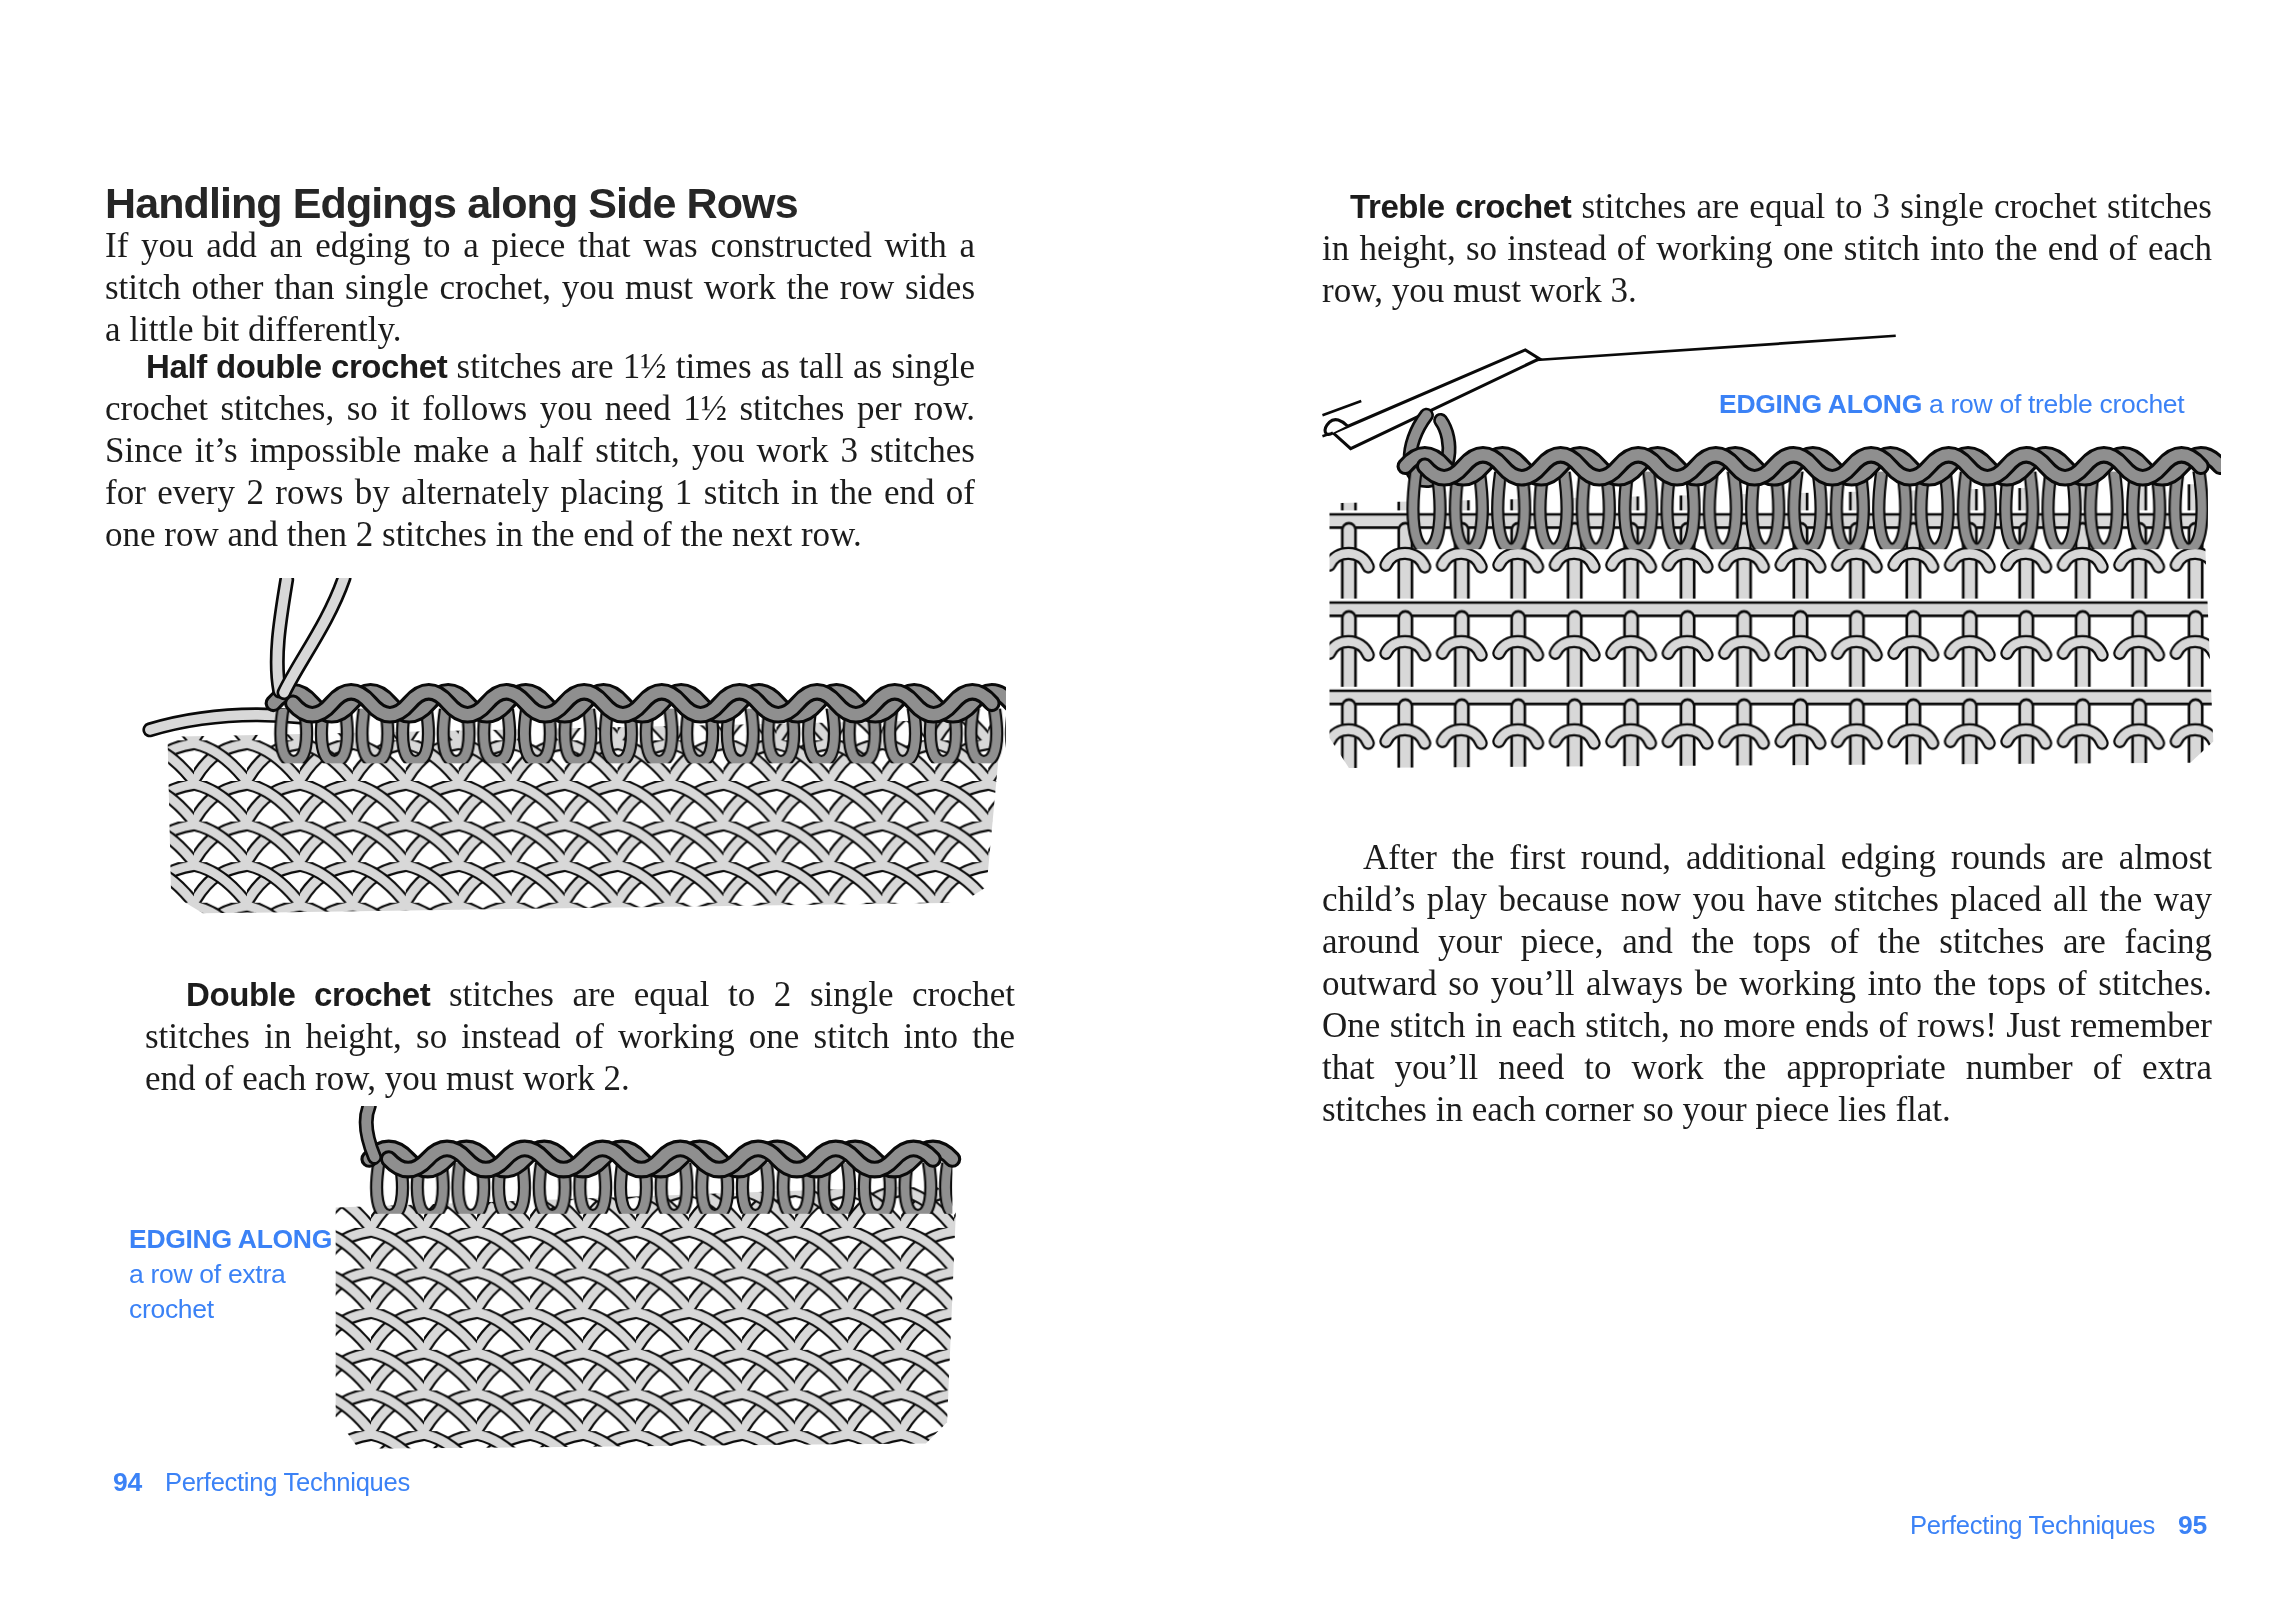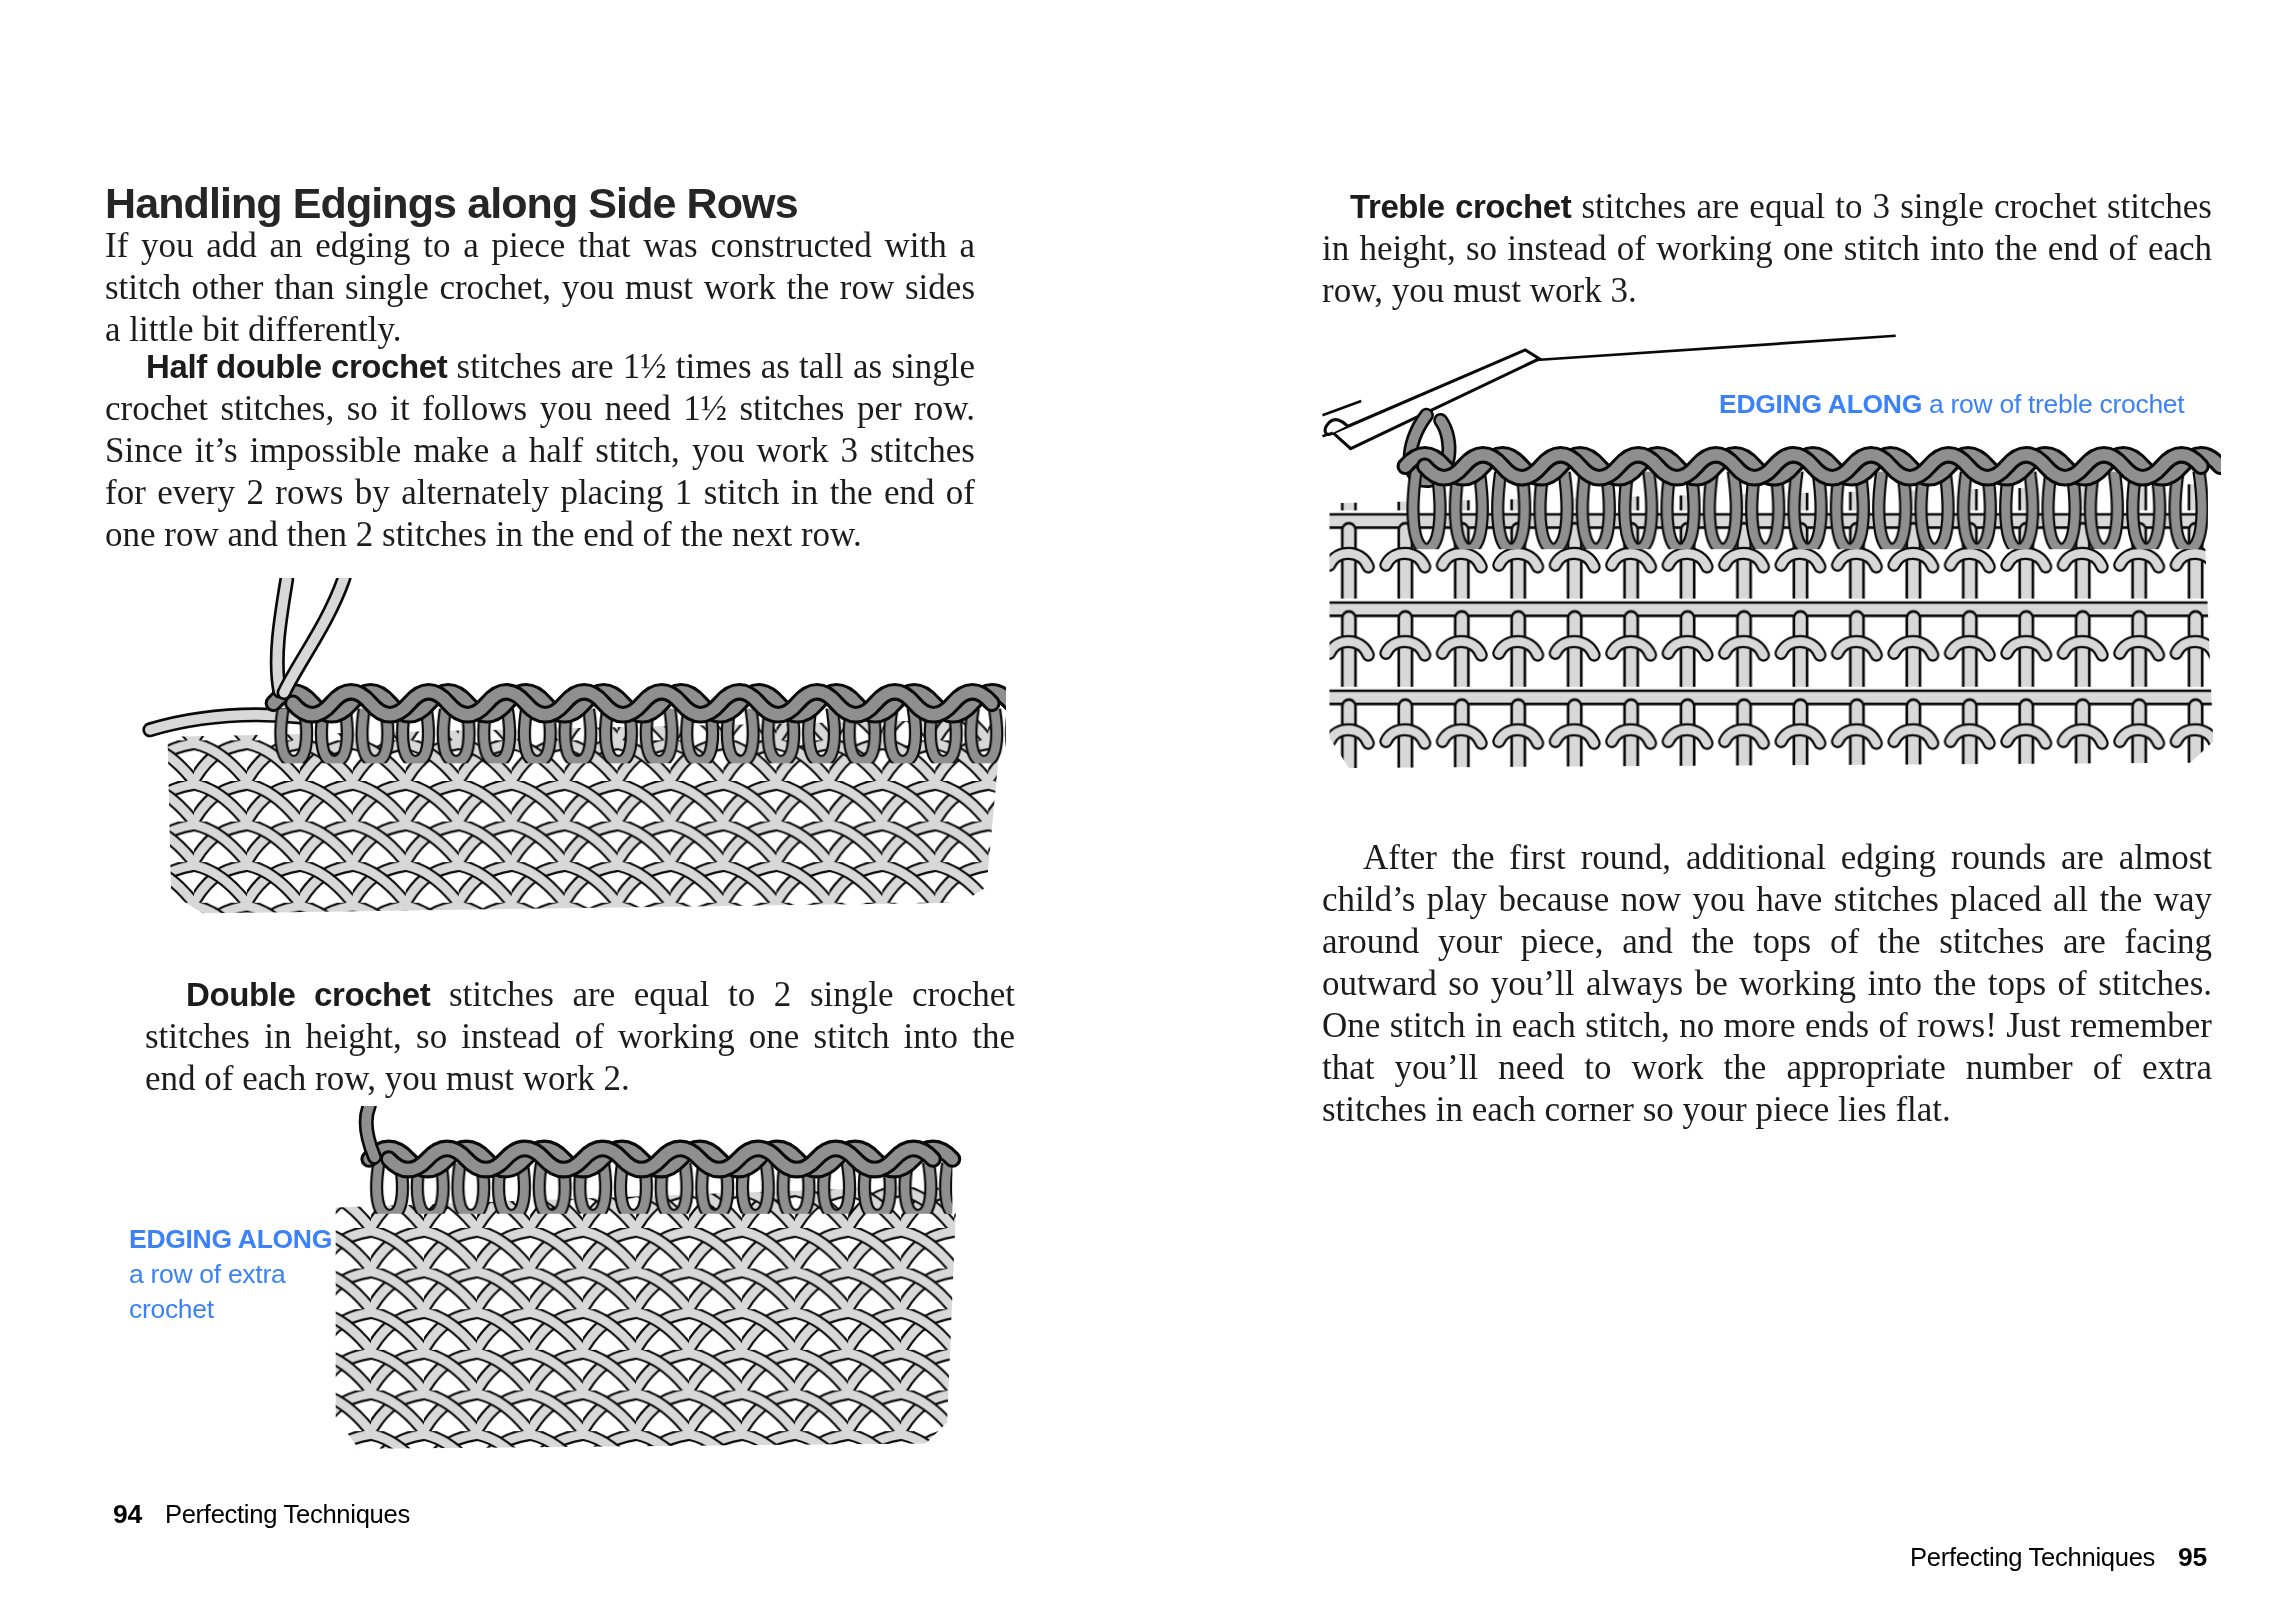--- a/index.html
+++ b/index.html
@@ -8,21 +8,21 @@
   .abs{position:absolute;}
   .body-text{font-size:35px;line-height:42px;text-align:justify;}
   .indent{text-indent:41px;}
   .lead{font-family:"Liberation Sans", sans-serif;font-weight:bold;font-size:33px;letter-spacing:-0.4px;}
   .page-title{font-family:"Liberation Sans", sans-serif;font-weight:bold;font-size:43px;
               letter-spacing:-0.9px;text-align:left;color:#262626;}
   .caption{font-family:"Liberation Sans", sans-serif;font-size:26.5px;letter-spacing:-0.3px;
            color:#3b82f6;white-space:nowrap;}
   .caption b{font-weight:800;}
   .caption.multiline{white-space:normal;line-height:35px;}
-  .footer{font-family:"Liberation Sans", sans-serif;font-size:25.6px;letter-spacing:-0.3px;color:#000000;margin-top:32px;}
+  .footer{font-family:"Liberation Sans", sans-serif;font-size:25.6px;letter-spacing:-0.3px;color:#3b82f6;}
   .footer .num{font-weight:bold;font-size:26.5px;}
   .footer .gap{display:inline-block;width:23px;}
 
   
   .tube-out{stroke:var(--outline,#0a0a0a);stroke-width:15;fill:none;stroke-linecap:round;}
   .tube-light{stroke:var(--yarn-light,#d8d8d8);stroke-width:10;fill:none;stroke-linecap:round;}
   .tube-dark{stroke:var(--yarn-dark,#8f8f8f);stroke-width:10;fill:none;stroke-linecap:round;}
   .band-out{stroke:var(--outline,#0a0a0a);stroke-width:18;fill:none;stroke-linecap:round;}
   .band-light{stroke:var(--yarn-light,#d8d8d8);stroke-width:12;fill:none;stroke-linecap:round;}
   .chain-out{stroke:var(--outline,#0a0a0a);stroke-width:20;fill:none;stroke-linecap:round;}

